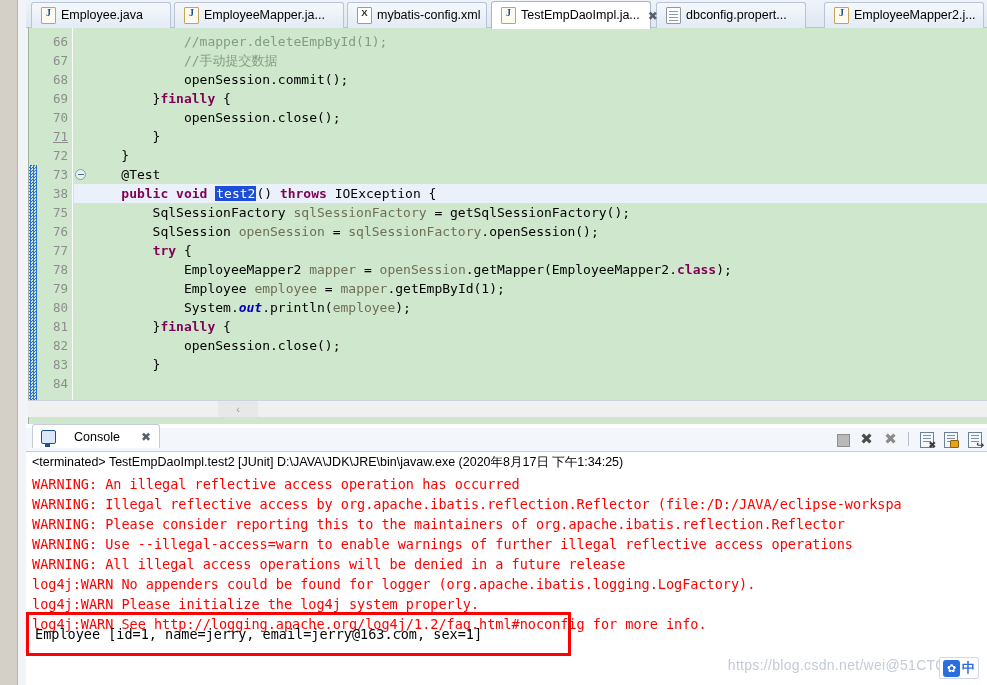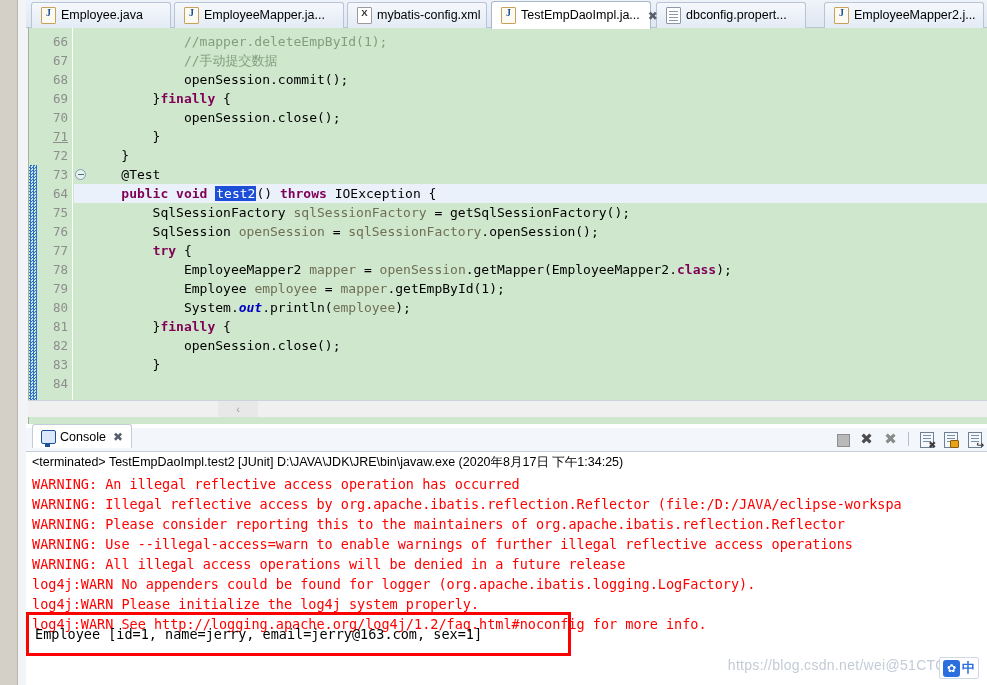--- a/index.html
+++ b/index.html
@@ -265,21 +265,21 @@
     background: #f3f6fa;
     border-bottom: 1px solid #c3ccd9;
     box-sizing: border-box;
   }
   .console-tab {
     position: absolute;
     left: 6px; top: 0;
     height: 24px;
     display: flex;
     align-items: center;
-    gap: 4px;
+    gap: 18px;
     padding: 0 8px;
     box-sizing: border-box;
     font-size: 12.5px;
     background: #ffffff;
     border: 1px solid #c3ccd9;
     border-bottom: none;
     border-radius: 3px 3px 0 0;
   }
   .ico-console {
     width: 13px; height: 12px;
@@ -486,21 +486,21 @@
       <div class="line-hl" style="top: 156px;"></div>
         <div class="gutter" id="gutter">
           <div class="ln" style="top: 4px;">66</div>
           <div class="ln" style="top: 23px;">67</div>
           <div class="ln" style="top: 42px;">68</div>
           <div class="ln" style="top: 61px;">69</div>
           <div class="ln" style="top: 80px;">70</div>
           <div class="ln" style="top: 99px; text-decoration: underline;">71</div>
           <div class="ln" style="top: 118px;">72</div>
           <div class="ln" style="top: 137px;">73</div>
-          <div class="ln" style="top: 156px;">64</div>
+          <div class="ln" style="top: 156px;">38</div>
           <div class="ln" style="top: 175px;">75</div>
           <div class="ln" style="top: 194px;">76</div>
           <div class="ln" style="top: 213px;">77</div>
           <div class="ln" style="top: 232px;">78</div>
           <div class="ln" style="top: 251px;">79</div>
           <div class="ln" style="top: 270px;">80</div>
           <div class="ln" style="top: 289px;">81</div>
           <div class="ln" style="top: 308px;">82</div>
           <div class="ln" style="top: 327px;">83</div>
           <div class="ln" style="top: 346px;">84</div>

